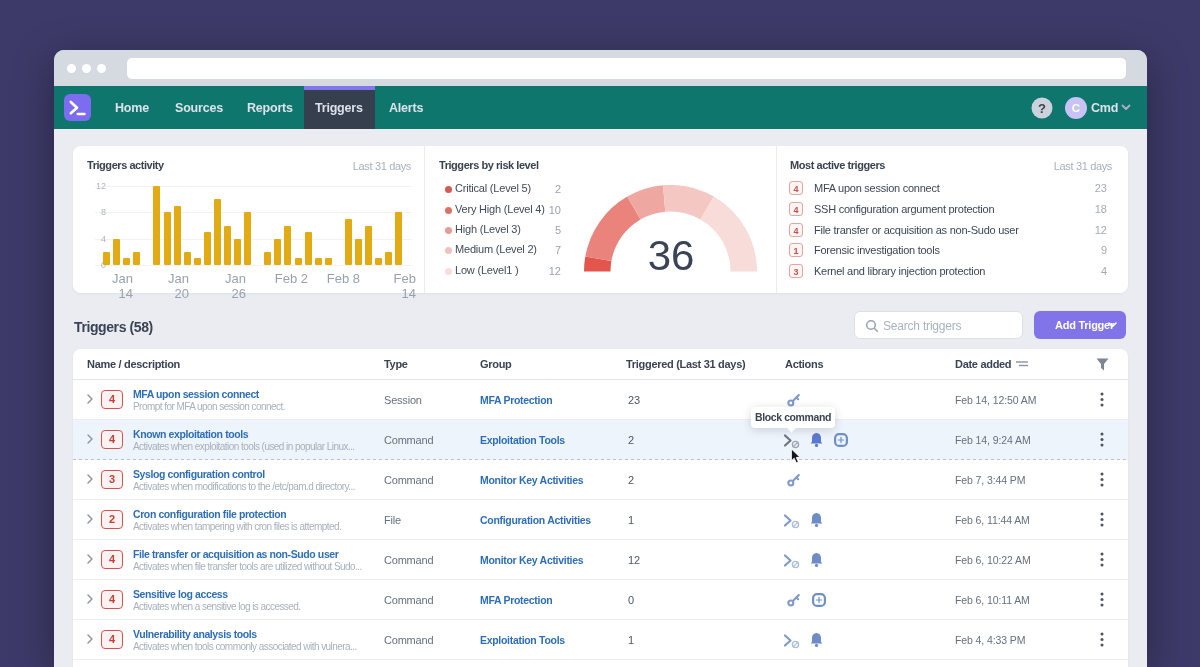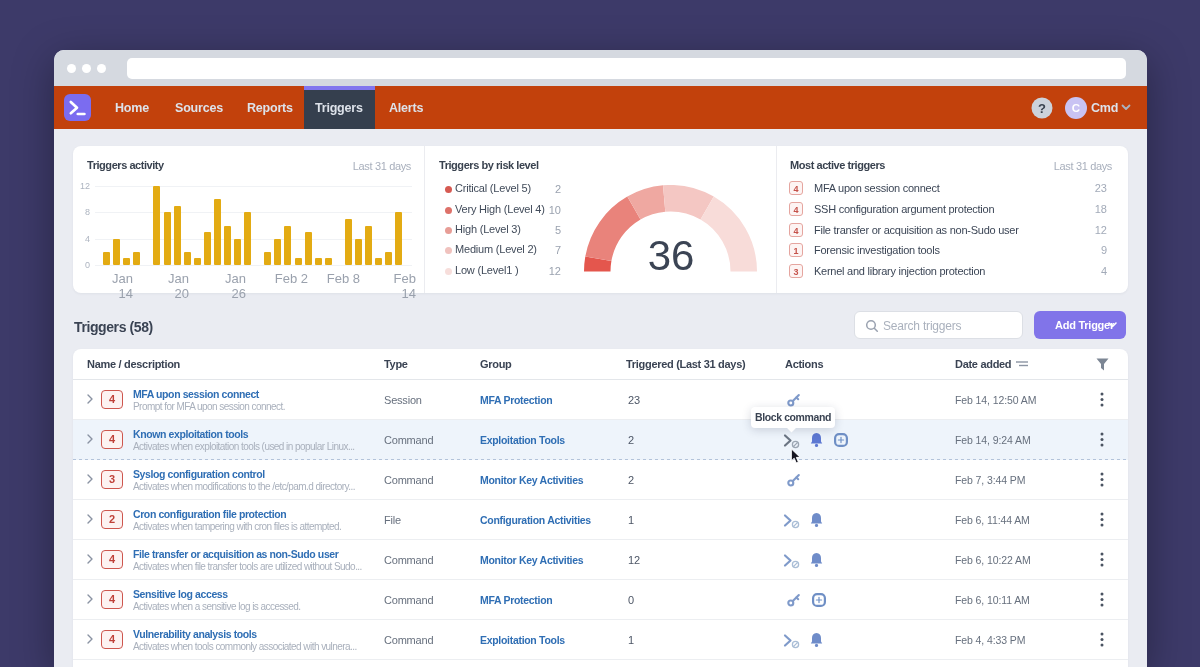--- a/index.html
+++ b/index.html
@@ -2,26 +2,26 @@
 <html><head>
 <meta charset="utf-8">
 <style>
 * { margin:0; padding:0; box-sizing:border-box; }
 html,body { width:1200px; height:667px; overflow:hidden; }
 body { background:#3d3a69; font-family:"Liberation Sans",sans-serif; position:relative; }
 .window { position:absolute; left:54px; top:50px; width:1093px; height:617px; background:#eaecf2; border-radius:10px 10px 0 0; overflow:hidden; box-shadow:0 10px 40px rgba(0,0,0,.35); }
 .chrome { position:absolute; left:0; top:0; width:100%; height:36px; background:#d5d9e0; }
 .chrome b { position:absolute; top:13.5px; width:9px; height:9px; border-radius:50%; background:#fff; }
 .urlbar { position:absolute; left:73px; top:8px; width:999px; height:21px; background:#fff; border-radius:5px; }
-.nav { position:absolute; left:0; top:36px; width:100%; height:43px; background:#c2410c; }
+.nav { position:absolute; left:0; top:36px; width:100%; height:43px; background:#0f766e; }
 .logo { position:absolute; left:10px; top:8px; width:27px; height:27px; border-radius:6px; background:#7b6cf0; }
 .nav .item { position:absolute; top:0; height:43px; line-height:45px; color:#dde2ea; font-size:12.5px; font-weight:bold; letter-spacing:-0.2px; }
 .tab { position:absolute; left:250px; top:0; width:71px; height:43px; background:#353f4e; border-top:4px solid #8276ee; }
 .prow { position:absolute; left:19px; top:96px; width:1055px; height:147px; background:#fff; border-radius:8px; box-shadow:0 1px 3px rgba(25,35,60,.05); }
-.panel { position:absolute; top:0; height:147px; }
+.panel { position:absolute; top:0; height:147px;padding-left:16px; }
 .p2 { left:351px; width:352px; border-left:1px solid #ebecf0; }
 .p3 { left:703px; width:352px; border-left:1px solid #ebecf0; }
 .ptitle { position:absolute; left:14px; top:13px; font-size:11px; font-weight:bold; color:#39424f; letter-spacing:-0.45px; }
 .pdays { position:absolute; top:14px; font-size:11px; color:#a8afbc; letter-spacing:-0.35px; }
 .card { position:absolute; left:19px; top:299px; width:1055px; height:318px; background:#fff; border-radius:8px 8px 0 0; box-shadow:0 1px 3px rgba(25,35,60,.05); }
 .h2row { position:absolute; left:20px; top:269px; font-size:14px; font-weight:bold; color:#3a4353; letter-spacing:-0.4px; }
 .grid { position:absolute; left:22px; width:317px; height:1px; background:#f0f2f5; }
 .ylab { position:absolute; width:17px; text-align:right; font-size:9px; color:#adb4c0; }
 .bars i { position:absolute; bottom:28px; width:7px; background:#e3ab13; border-radius:1px; }
 .xlab { position:absolute; top:125px; width:36px; text-align:right; font-size:13px; color:#9aa1ad; }

